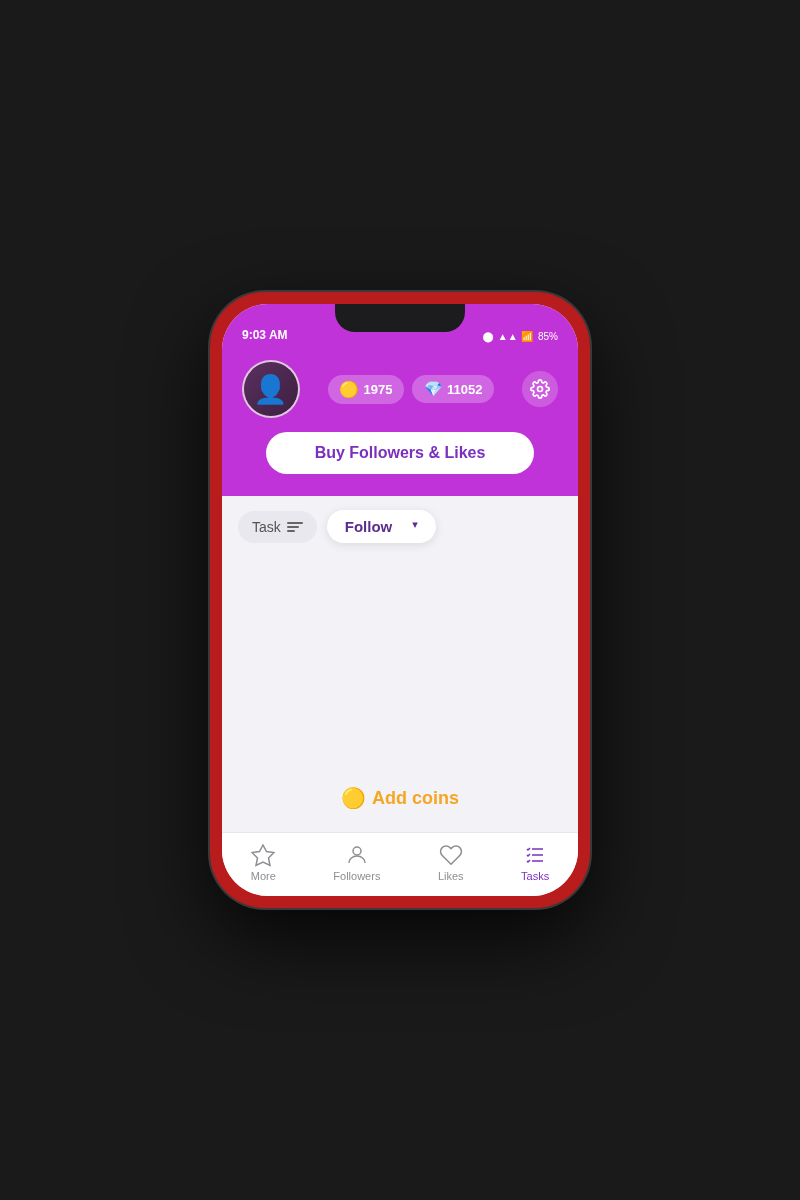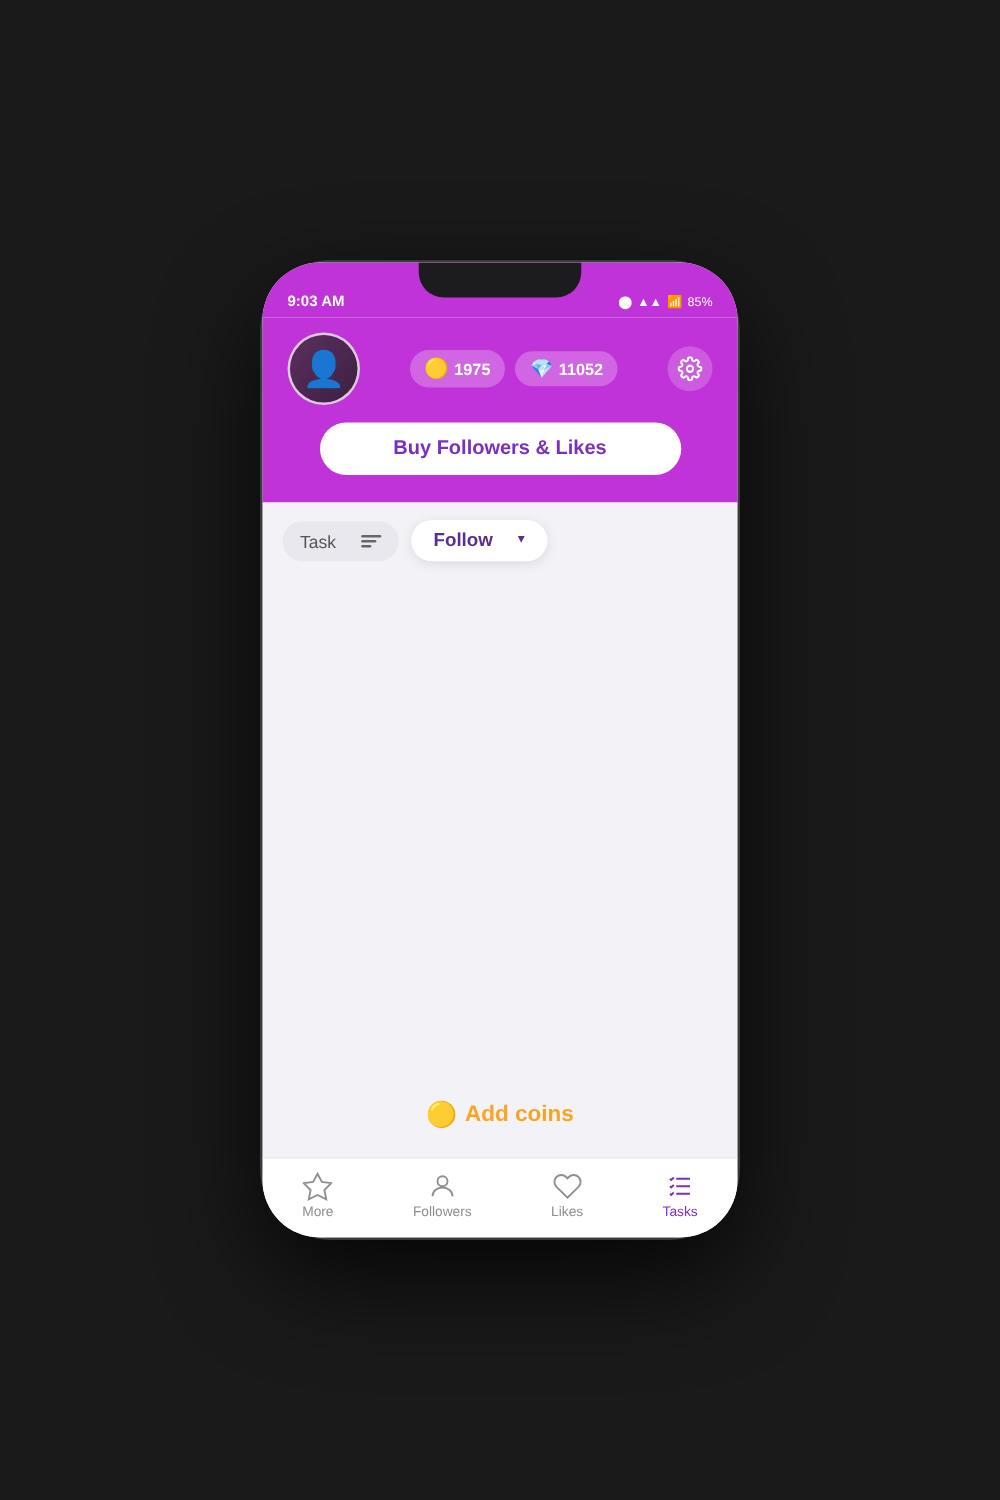--- a/index.html
+++ b/index.html
@@ -6,24 +6,24 @@
     body {
       background: #1a1a1a;
       display: flex;
       justify-content: center;
       align-items: center;
       min-height: 100vh;
       font-family: -apple-system, BlinkMacSystemFont, 'Segoe UI', sans-serif;
     }
     .phone-outer {
       width: 380px;
-      height: 780px;
-      background: #000000;
+      height: 616px;
+      background: #b91c1c;
       border-radius: 55px;
-      padding: 0;
+      padding: 12px;
       box-shadow: 0 0 0 2px #3a3a3a, 0 30px 80px rgba(0,0,0,0.8);
       position: relative;
     }
     .phone-inner {
       width: 100%;
       height: 100%;
       background: #f2f2f7;
       border-radius: 46px;
       overflow: hidden;
       position: relative;
@@ -157,21 +157,21 @@
       gap: 10px;
       padding: 14px 16px 10px;
       flex-shrink: 0;
     }
     .task-pill {
       background: #e8e8ee;
       border-radius: 20px;
       padding: 8px 14px;
       display: flex;
       align-items: center;
-      gap: 20px;
+      gap: 6px;
       cursor: pointer;
     }
     .task-pill span {
       font-size: 14px;
       color: #555;
       font-weight: 500;
     }
     .follow-pill {
       background: white;
       border-radius: 24px;

